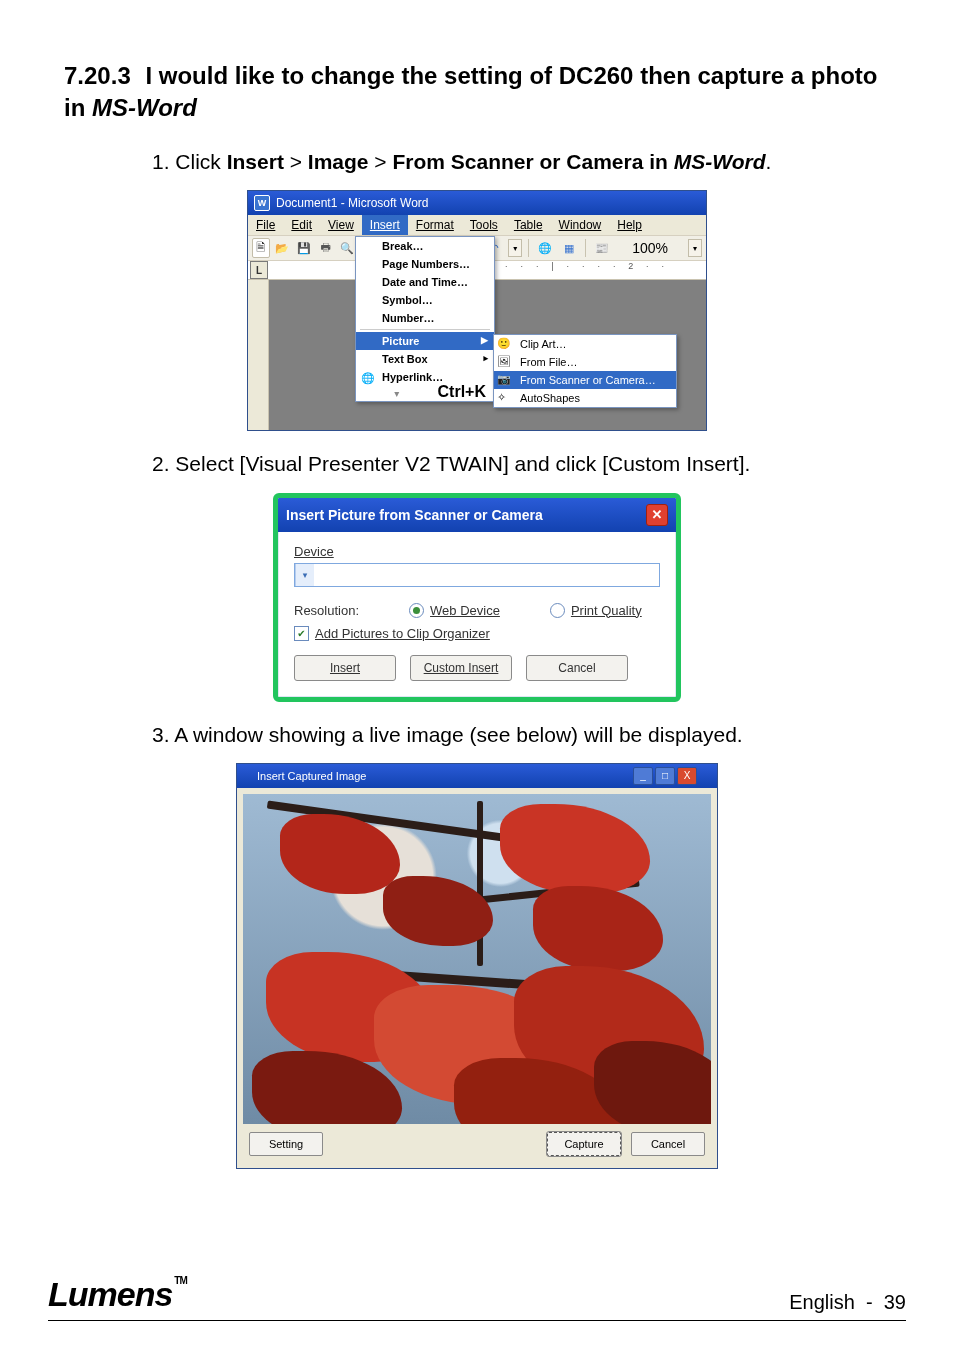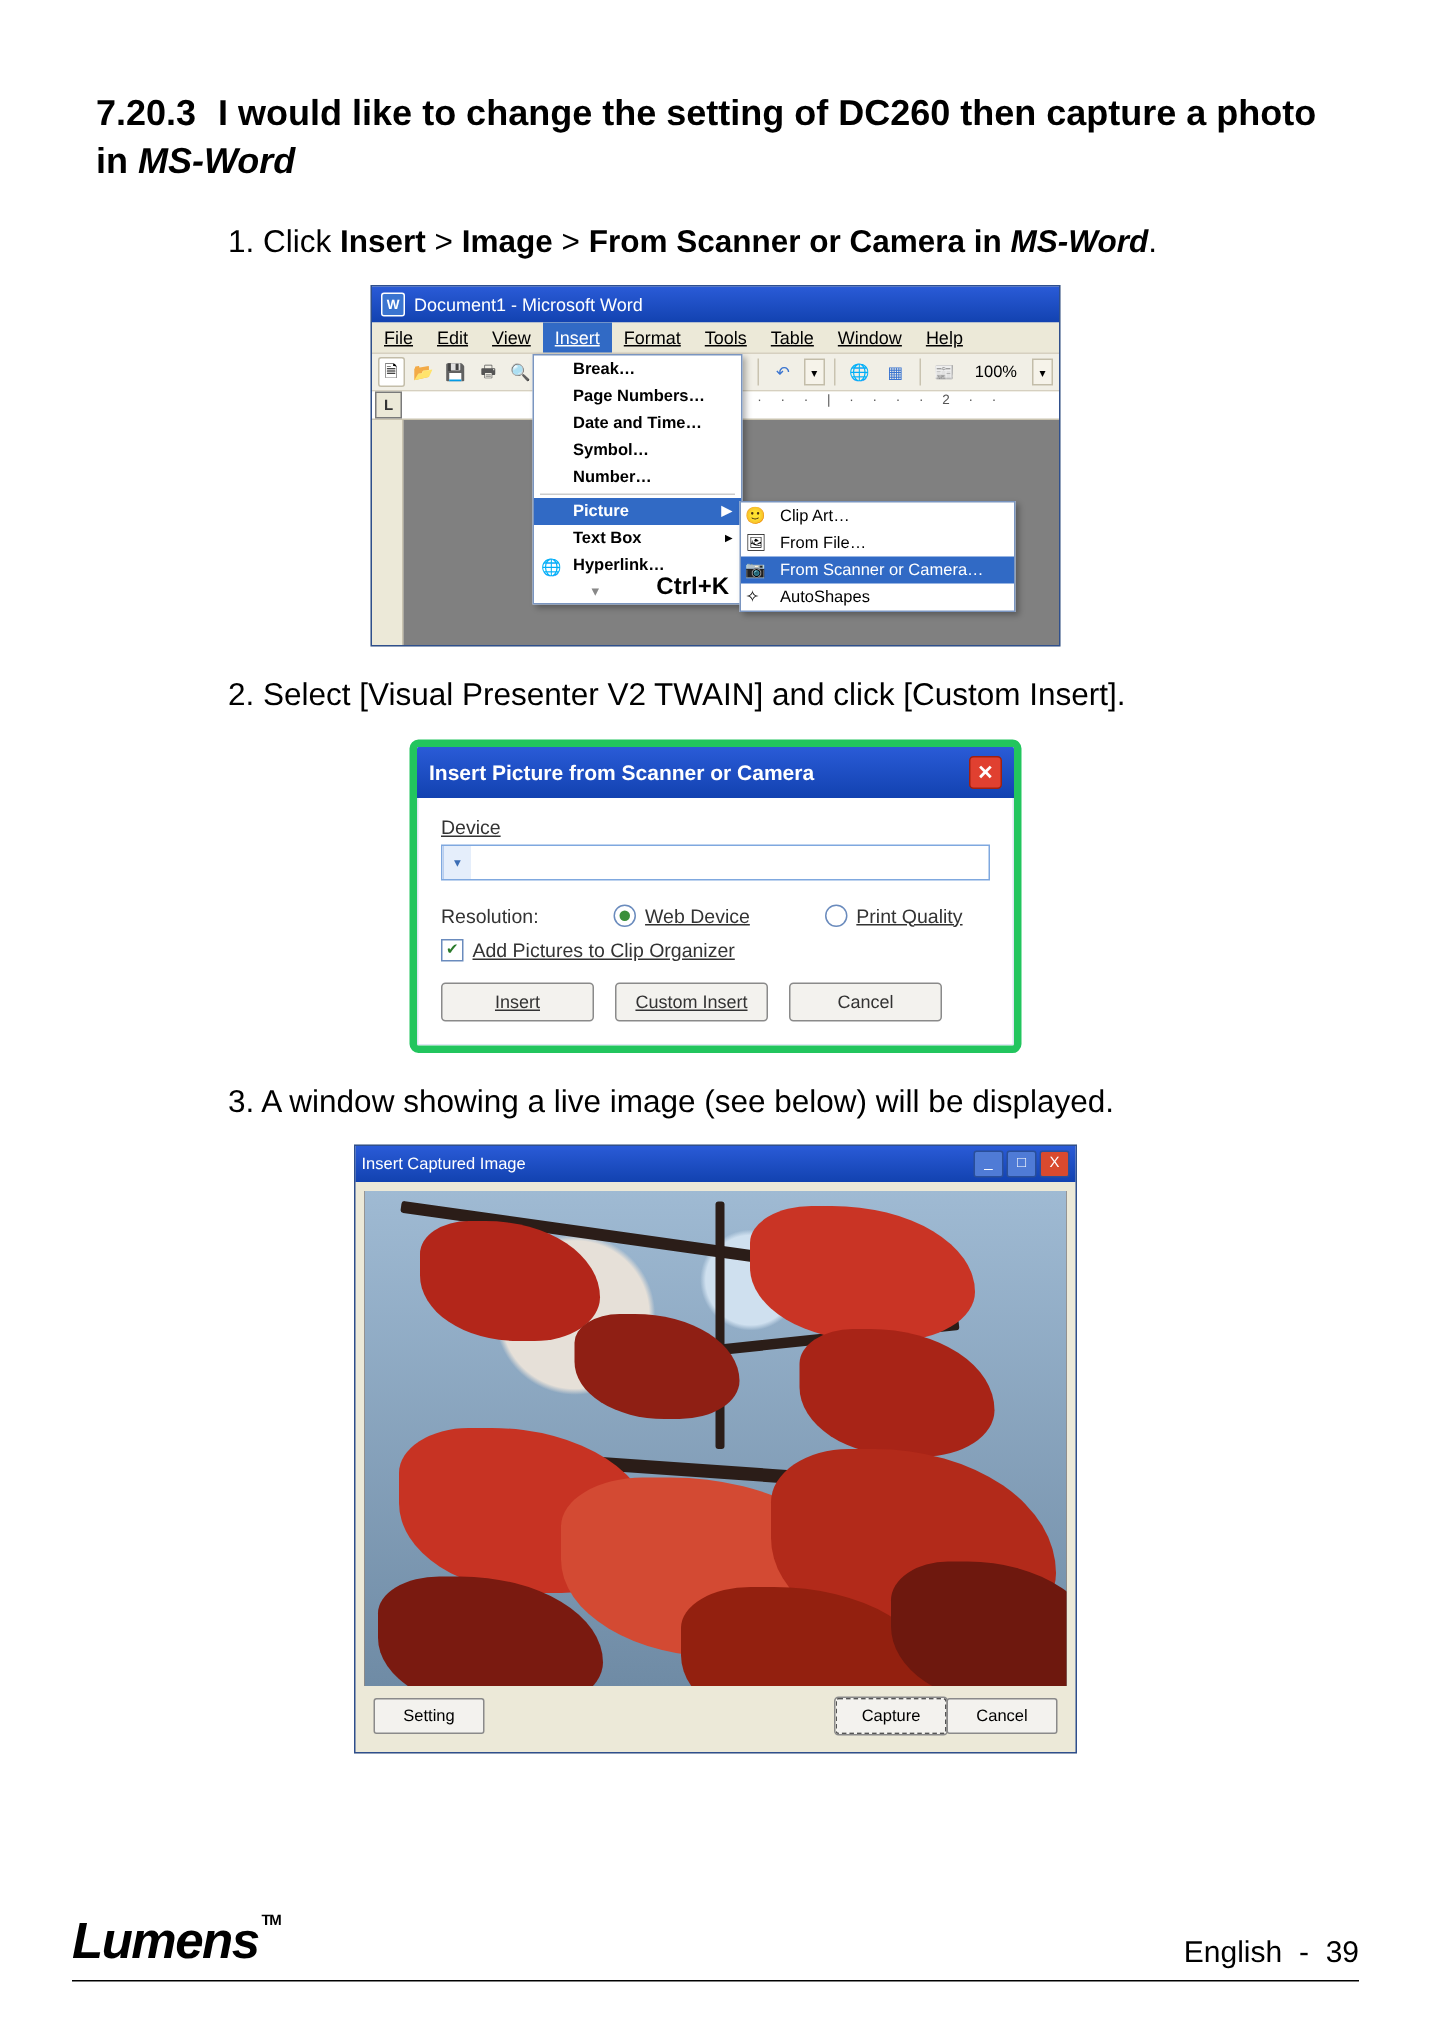--- a/index.html
+++ b/index.html
@@ -23,21 +23,21 @@
   .tb-ico{width:18px;height:18px;border:1px solid transparent;border-radius:2px;display:flex;align-items:center;justify-content:center;font-size:11px;}
   .sep{width:1px;height:18px;background:#c9c3b0;margin:0 2px;}
   .tb-ico.new{background:#fff;border:1px solid #c3bda9;position:relative;}
   .tb-ico.open{color:#d8a038;}
   .tb-ico.save{color:#3a74d0;}
   .tb-ico.print{color:#555;}
   .tb-ico.undo{color:#3a74d0;}
   .tb-ico.link{color:#5aa0e0;}
   .tb-ico.table{color:#3a74d0;}
   .tb-ico.read{color:#c08030;}
-  .zoom{font-size:11px;margin:0 6px;text-align:right;}
+  .zoom{font-size:14px;margin:0 16px;text-align:right;}
   .dd-arrow{width:12px;height:16px;border:1px solid #c3bda9;background:#f6f3ea;font-size:8px;display:flex;align-items:center;justify-content:center;}
   .ruler-row{height:18px;background:#fff;border-bottom:1px solid #c9c3b0;display:flex;align-items:center;position:relative;}
   .tab-ind{width:16px;height:16px;border:1px solid #7a7a7a;background:#ece9d8;margin-left:2px;display:flex;align-items:center;justify-content:center;font-size:10px;font-weight:bold;color:#333;}
   .insert-menu{position:absolute;left:-5px;top:0;width:138px;background:#fff;border:1px solid #7a95c0;box-shadow:2px 2px 4px rgba(0,0,0,.3);}
   .insert-menu .iml{position:relative;padding:3px 8px 3px 26px;font-size:11px;color:#000;font-weight:bold;}
   .insert-menu .iml.sel{background:#316ac5;color:#fff;}
   .insert-menu .iml .arr{position:absolute;right:6px;top:3px;font-size:9px;}
   .insert-menu .iml .sc{float:right;font-size:16px;}
   .insert-menu .iml .ico{position:absolute;left:4px;top:2px;width:16px;height:16px;display:flex;align-items:center;justify-content:center;font-size:11px;}
   .insert-menu .hr{height:1px;background:#ccc;margin:2px 4px;}
@@ -63,34 +63,34 @@
   .radio{width:13px;height:13px;border:1px solid #6a8bbd;border-radius:50%;display:flex;align-items:center;justify-content:center;}
   .radio.checked::after{content:"";width:7px;height:7px;background:#3b8f3b;border-radius:50%;}
   .chk-row{display:flex;align-items:center;gap:6px;margin:8px 0 14px 0;}
   .chk{width:13px;height:13px;border:1px solid #6a8bbd;display:flex;align-items:center;justify-content:center;font-size:10px;color:#2a7a2a;}
   .btn-row{display:flex;gap:14px;justify-content:flex-start;}
   .btn{min-width:100px;height:24px;border:1px solid #8a8a8a;background:#f3f2ee;border-radius:3px;font-size:12px;display:flex;align-items:center;justify-content:center;}
   .btn span.u{text-decoration:underline;}
   .opt-label span.u{text-decoration:underline;}
   
   .cap-win{width:480px;border:1px solid #2f4f8c;font-family:Tahoma,Arial,sans-serif;background:#ece9d8;}
-  .cap-title{background:linear-gradient(#2a5bd7,#1242b0);color:#fff;font-size:11px;padding:3px 4px;display:flex;align-items:center;justify-content:space-between;}
+  .cap-title{background:linear-gradient(#2a5bd7,#1242b0);color:#fff;font-size:11px;padding:3px 20px;display:flex;align-items:center;justify-content:space-between;}
   .win-btns{display:flex;gap:2px;}
   .wbtn{width:18px;height:16px;border:1px solid #2a4f9a;border-radius:2px;display:flex;align-items:center;justify-content:center;font-size:10px;color:#fff;background:#4f7bd6;}
   .wbtn.max{background:#4f7bd6;}
   .wbtn.close{background:#d94a2e;}
   .cap-body{padding:6px;border-radius:24px;}
   .live{width:100%;height:330px;position:relative;overflow:hidden;background:#3b2a26;}
   .sky{position:absolute;inset:0;background:radial-gradient(circle at 30% 25%,#e6e0d8 0 12%,transparent 13%),radial-gradient(circle at 55% 18%,#cfe0ef 0 8%,transparent 9%),linear-gradient(#9fbad3,#6f8ba5);}
   .branch{position:absolute;background:#2b1d18;border-radius:2px;}
   .leaf{position:absolute;border-radius:30% 70% 40% 60%;}
   .cap-btn-row{display:flex;justify-content:space-between;align-items:center;padding:8px 6px 6px 6px;}
   .cap-btn{min-width:72px;height:22px;border:1px solid #8a8a8a;background:#f3f2ee;border-radius:2px;font-size:11px;display:flex;align-items:center;justify-content:center;}
   .cap-btn.def{border:1px dashed #555;outline:1px solid #8a8a8a;}
-  .cap-right{display:flex;}
+  .cap-right{display:flex;gap:10px;}
   
   .footer{position:absolute;left:48px;right:48px;bottom:34px;}
   .foot-line{border-top:1.5px solid #000;margin-top:6px;}
   .foot-row{display:flex;align-items:flex-end;justify-content:space-between;margin-bottom:2px;}
   .logo{font-family:Arial Black,Arial,sans-serif;font-weight:900;font-style:italic;font-size:34px;letter-spacing:-1px;}
   .logo .tm{font-size:10px;font-style:normal;vertical-align:top;margin-left:2px;}
   .pg{font-size:20px;}
 </style>
 </head>
 <body>

